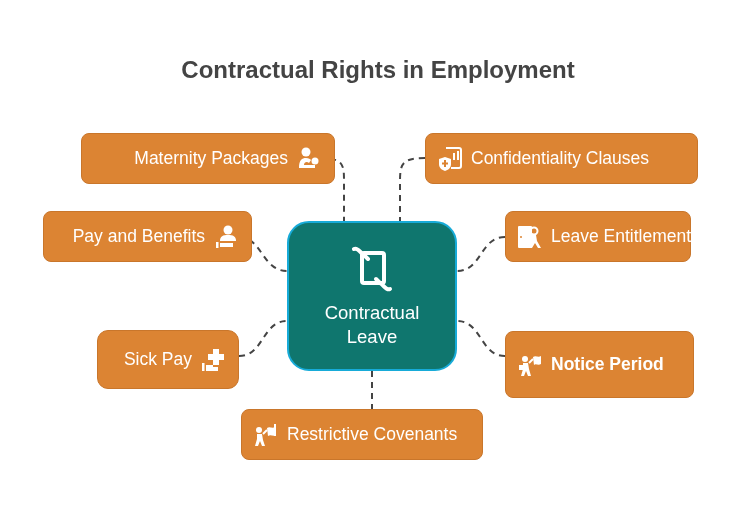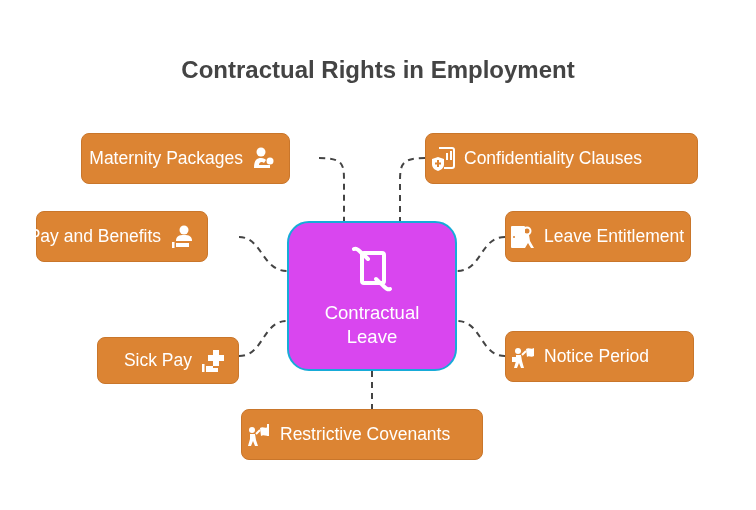--- a/index.html
+++ b/index.html
@@ -5,25 +5,25 @@
   html, body { margin:0; padding:0; }
   body { width:756px; height:510px; background:#ffffff; position:relative; overflow:hidden;
          font-family:"Liberation Sans", sans-serif; }
   .title { position:absolute; left:0; top:56px; width:756px; text-align:center;
            font-size:24px; font-weight:bold; color:#444444; }
   .lines { position:absolute; left:0; top:0; }
   .node { position:absolute; box-sizing:border-box; background:#DC8433; border:1px solid #c9762b;
           border-radius:8px; color:#ffffff; font-size:17.5px; display:flex; align-items:center;
           gap:8px; white-space:nowrap; }
   .node.left { justify-content:flex-end; padding-right:12px; }
-  .node.right { justify-content:flex-start; padding-left:4px; }
+  .node.right { justify-content:flex-start; padding-left:11px; }
   .icon { width:26px; height:26px; display:inline-block; flex:none; }
   .icon svg { width:26px; height:26px; display:block; }
   .center { position:absolute; left:287px; top:221px; width:170px; height:150px; box-sizing:border-box;
-            background:#d946ef; border:2px solid #17ABD8; border-radius:22px; color:#fff;
+            background:#0f766e; border:2px solid #17ABD8; border-radius:22px; color:#fff;
             display:flex; flex-direction:column; align-items:center; justify-content:center; }
   .center .cicon svg { width:52px; height:52px; display:block; }
   .center .clabel { font-size:18.5px; text-align:center; line-height:24px; margin-top:6px; }
 </style>
 </head>
 <body>
 
 <div class="title">Contractual Rights in Employment</div>
 
 <svg class="lines" width="756" height="510">
@@ -31,44 +31,44 @@
     <path d="M319,158 C345,158 344,165 344,185 L344,221"></path>
     <path d="M239,237 C262,237 262,271 287,271"></path>
     <path d="M239,356 C264,356 262,321 287,321"></path>
     <path d="M372,371 L372,409"></path>
     <path d="M425,158 C400,158 400,165 400,185 L400,221"></path>
     <path d="M505,237 C480,237 482,271 457,271"></path>
     <path d="M505,356 C480,356 482,321 457,321"></path>
   </g>
 </svg>
 
-<div class="node left" style="left:81px;top:133px;width:209px;height:51px;">
+<div class="node left" style="left:81px;top:133px;width:254px;height:51px;">
   <span>Maternity Packages</span>
   <span class="icon">
     <svg viewBox="0 0 26 26">
         <circle cx="10" cy="6" r="4.5" fill="#fff"></circle>
         <path d="M3,22 C3,14 6,12 10,12 C13,12 14,13 15,14 L13,17 C11,15 8,16 8,19 L19,19 L19,22 Z" fill="#fff"></path>
         <circle cx="19" cy="15" r="3.5" fill="#fff"></circle>
       </svg>
   </span>
 </div>
 
-<div class="node left" style="left:36px;top:211px;width:172px;height:51px;justify-content:flex-end;">
+<div class="node left" style="left:43px;top:211px;width:209px;height:51px;justify-content:flex-end;">
   <span>Pay and Benefits</span>
   <span class="icon">
     <svg viewBox="0 0 26 26">
         <circle cx="15" cy="6" r="4.5" fill="#fff"></circle>
         <path d="M7,17 C7,12 10,11 15,11 C20,11 23,12 23,17 Z" fill="#fff"></path>
         <rect x="3" y="18" width="2.5" height="6" fill="#fff"></rect>
         <path d="M7,19 L20,19 L20,23 L7,23 Z" fill="#fff"></path>
       </svg>
   </span>
 </div>
 
-<div class="node left" style="left:97px;top:337px;width:142px;height:47px;">
+<div class="node left" style="left:97px;top:330px;width:142px;height:59px;border-radius:11px;">
   <span>Sick Pay</span>
   <span class="icon">
     <svg viewBox="0 0 26 26">
         <path d="M13,2 L19,2 L19,7 L24,7 L24,13 L19,13 L19,18 L13,18 L13,13 L8,13 L8,7 L13,7 Z" fill="#fff"></path>
         <rect x="2" y="16" width="2.5" height="8" fill="#fff"></rect>
         <path d="M6,18 L13,18 L13,20 L18,20 L18,24 L6,24 Z" fill="#fff"></path>
       </svg>
   </span>
 </div>
 
@@ -103,21 +103,21 @@
     <svg viewBox="0 0 26 26">
         <rect x="1" y="2" width="14" height="22" rx="1" fill="#fff"></rect>
         <circle cx="4" cy="13" r="1" fill="#DC8433"></circle>
         <circle cx="17" cy="7" r="3.5" fill="none" stroke="#fff" stroke-width="2"></circle>
         <path d="M15,11 L19,11 L20,17 L24,24 L21,24 L18,19 L15,24 L12,24 L15,17 Z" fill="#fff"></path>
       </svg>
   </span>
   <span>Leave Entitlement</span>
 </div>
 
-<div class="node right" style="left:505px;top:331px;width:189px;height:51px;">
+<div class="node right" style="left:505px;top:331px;width:189px;height:67px;font-weight:bold;">
   <span class="icon">
     <svg viewBox="0 0 26 26">
         <circle cx="8" cy="7" r="3" fill="#fff"></circle>
         <path d="M6,11 L11,11 L12,17 L14,24 L11,24 L9,19 L7,24 L4,24 L6,17 Z" fill="#fff"></path>
         <rect x="2" y="13" width="4" height="5" fill="#fff"></rect>
         <path d="M12,11 L16,7" stroke="#fff" stroke-width="2"></path>
         <path d="M16,5 C19,3 21,6 24,4 L24,12 C21,14 19,11 17,13 Z" fill="#fff"></path>
       </svg>
   </span>
   <span>Notice Period</span>

